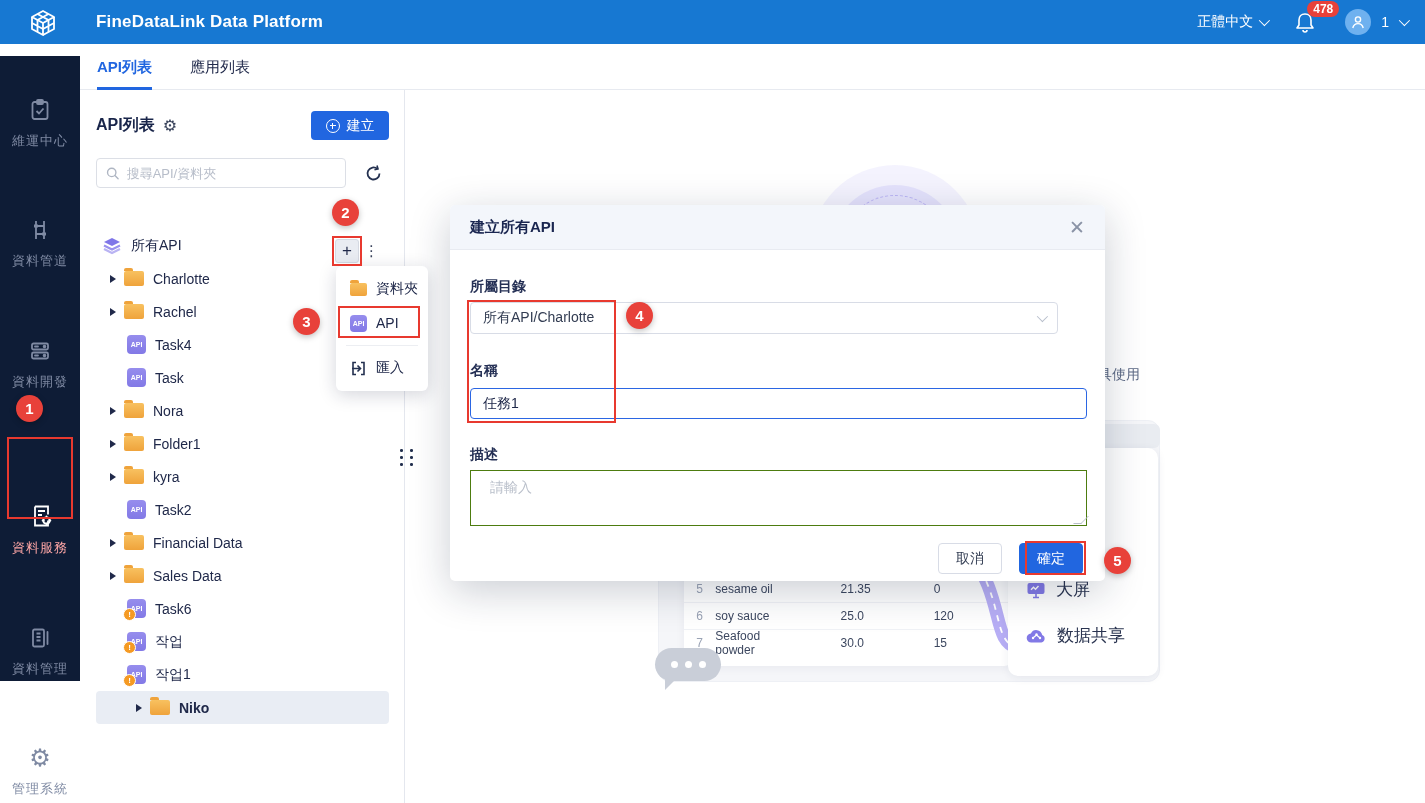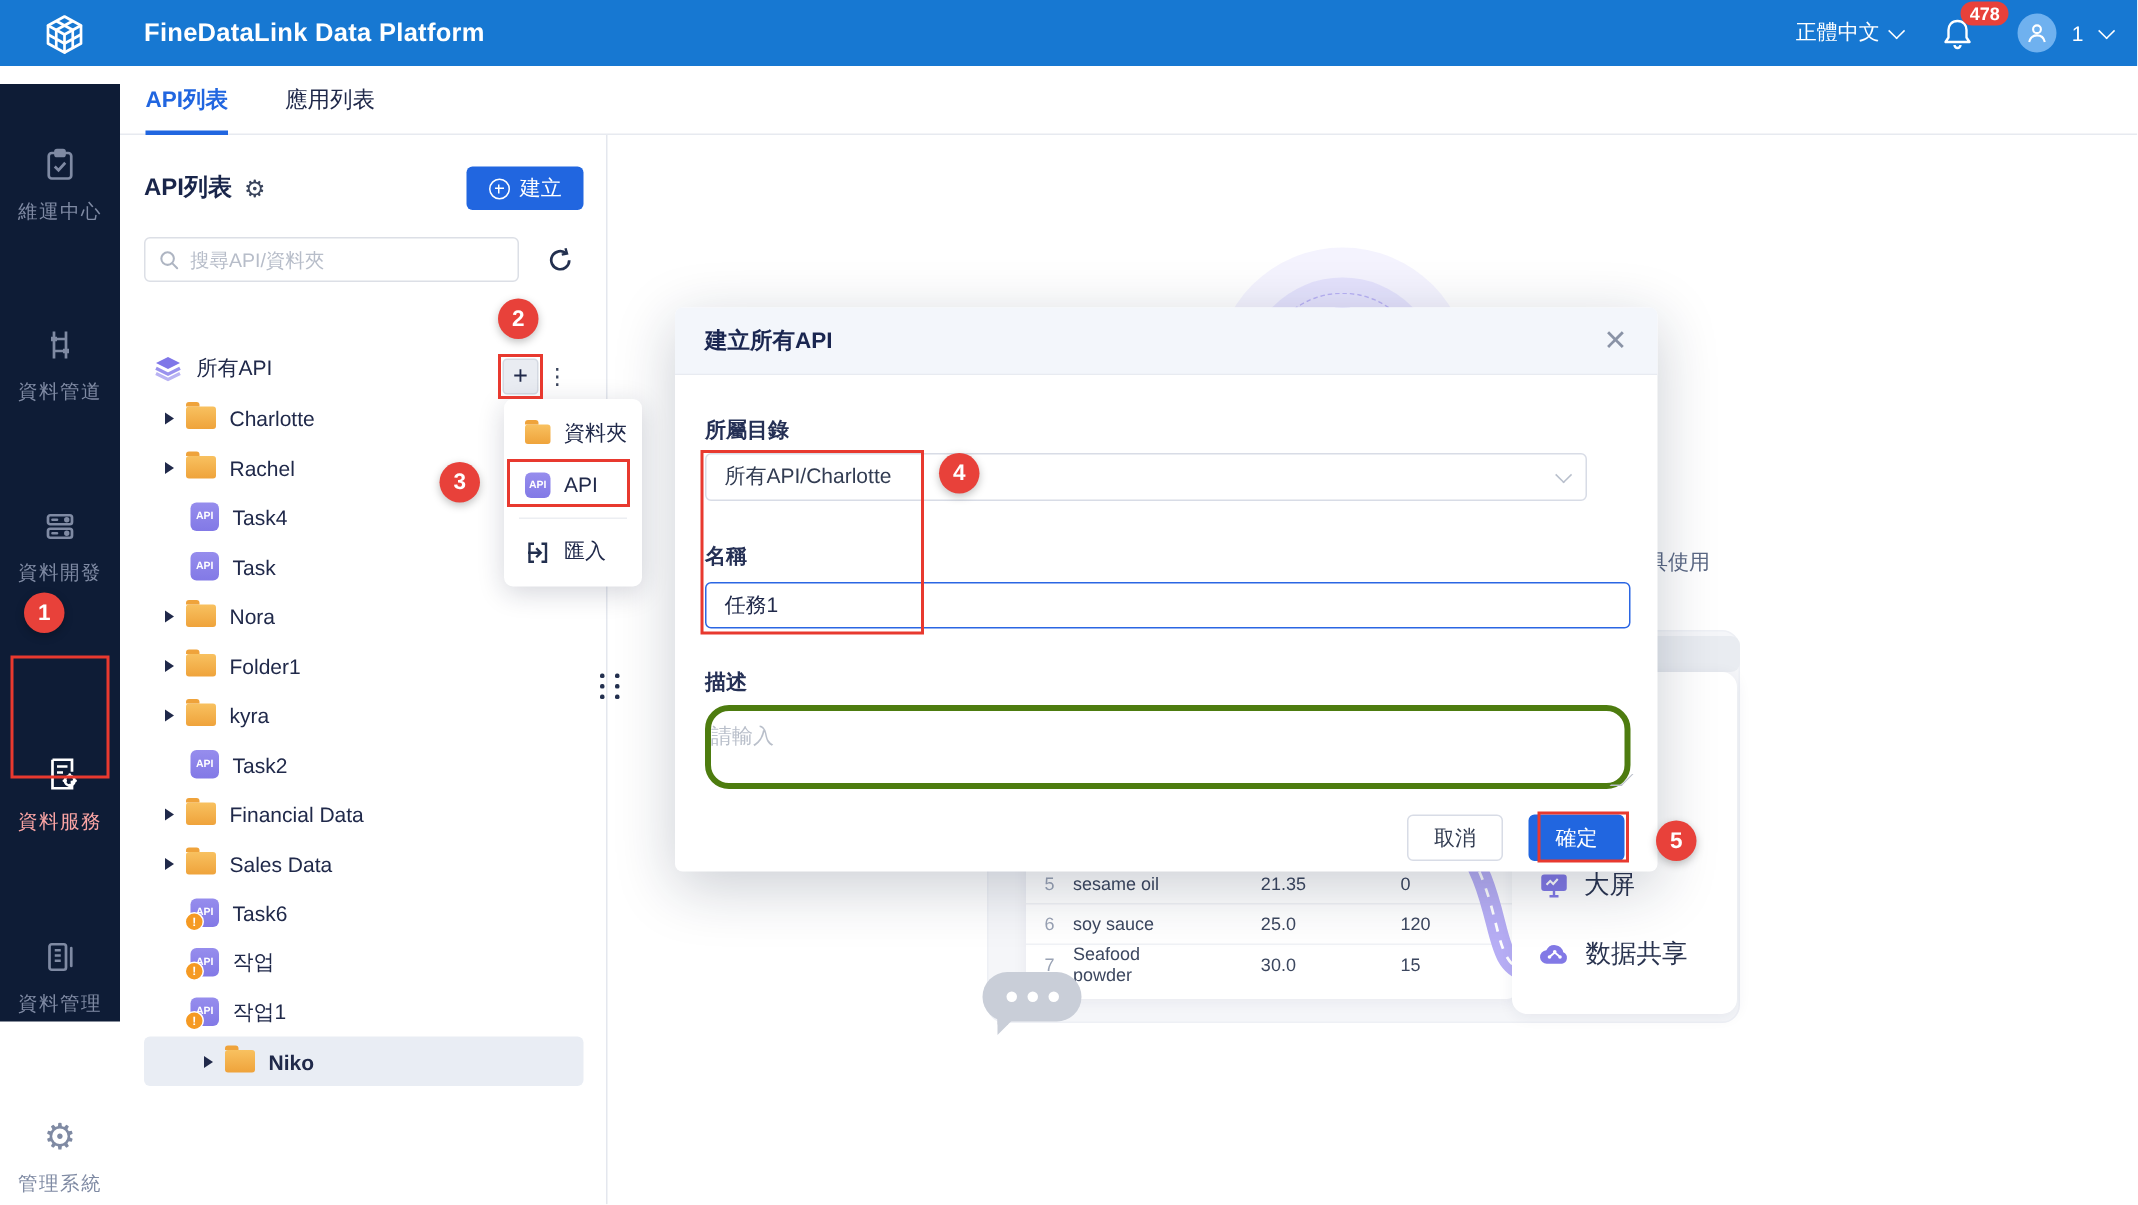--- a/index.html
+++ b/index.html
@@ -105,21 +105,21 @@
   
   .modal { position:absolute; left:450px; top:205px; width:655px; height:376px; background:#fff; border-radius:5px; box-shadow:0 10px 40px rgba(20,30,60,.22); z-index:10; }
   .modal-head { height:45px; background:#f3f6fb; border-bottom:1px solid #e8ebf1; border-radius:5px 5px 0 0; display:flex; align-items:center; padding:0 20px; }
   .modal-title { font-size:15px; font-weight:bold; color:#1a2650; }
   .modal-close { margin-left:auto; font-size:19px; color:#8a93a6; cursor:pointer; line-height:1; }
   .m-label { position:absolute; left:20px; font-size:14px; font-weight:bold; color:#253055; }
   .l1 { top:73px; } .l2 { top:157px; } .l3 { top:241px; }
   .m-select { position:absolute; left:20px; top:97px; width:588px; height:32px; border:1px solid #d8dce6; border-radius:4px; display:flex; align-items:center; padding:0 12px; font-size:14px; color:#323c52; cursor:pointer; background:#fff; }
   .sel-chev { margin-left:auto; width:8px; height:8px; border-right:1.4px solid #b8bfcc; border-bottom:1.4px solid #b8bfcc; transform:rotate(45deg) translateY(-2px); }
   .m-input { position:absolute; left:20px; top:183px; width:617px; height:31px; border:1px solid #2b66e3; border-radius:4px; padding:0 12px; font-size:14px; color:#20294a; outline:none; font-family:inherit; }
-  .m-textarea { position:absolute; left:20px; top:265px; width:617px; height:56px; border:4px solid #4d7c0f; border-radius:16px; padding:8px 0; font-size:14px; color:#20294a; resize:none; outline:none; font-family:inherit; }
+  .m-textarea { position:absolute; left:20px; top:265px; width:617px; height:56px; border:1px solid #4d7c0f; border-radius:0; padding:8px 19px; font-size:14px; color:#20294a; resize:none; outline:none; font-family:inherit; }
   .m-textarea::placeholder { color:#b9bfca; }
   .ta-grip { position:absolute; left:627px; top:311px; width:8px; height:8px; border-right:1.5px solid #b9bfca; border-bottom:1.5px solid #b9bfca; transform:skew(-45deg) rotate(0deg); pointer-events:none; }
   .btn-row { position:absolute; right:22px; top:338px; display:flex; gap:17px;padding-left:36px; }
   .btn { height:31px; border-radius:4px; font-size:14px; padding:0 17px; cursor:pointer; font-family:inherit; }
   .btn-cancel { background:#fff; border:1px solid #d8dce6; color:#323c52; }
   .btn-confirm { background:#2166e0; border:1px solid #2166e0; color:#fff; }
 
   
   .anno { position:absolute; width:27px; height:27px; border-radius:50%; background:#e8413a; color:#fff; font-size:15px; font-weight:bold; display:flex; align-items:center; justify-content:center; z-index:20; box-shadow:0 2px 6px rgba(0,0,0,.25); }
   .a1 { left:16px; top:395px; } .a2 { left:332px; top:199px; } .a3 { left:293px; top:308px; } .a4 { left:626px; top:302px; } .a5 { left:1104px; top:547px; }

